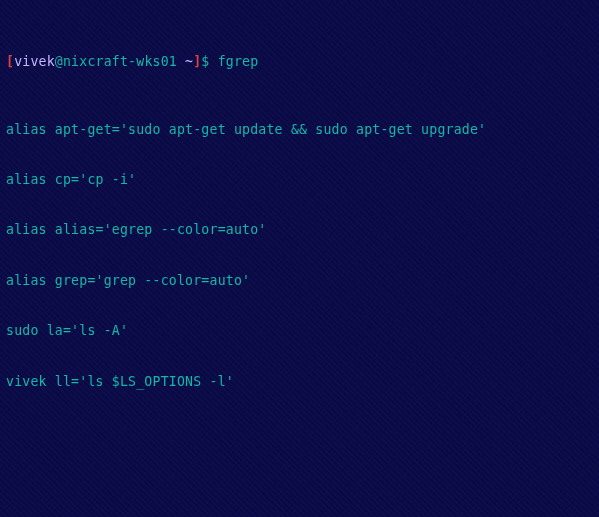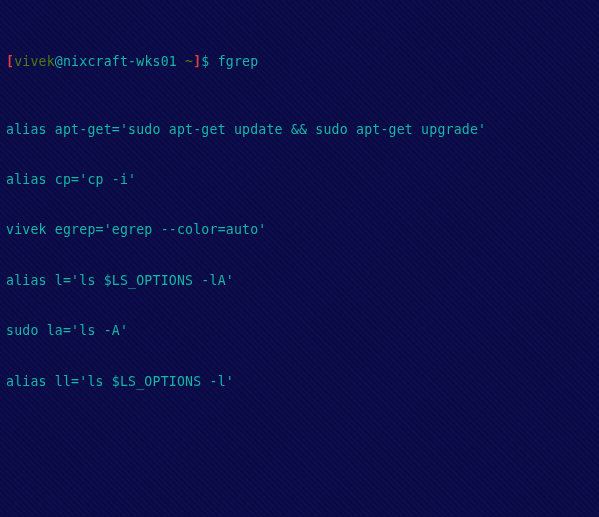--- a/index.html
+++ b/index.html
@@ -15,36 +15,36 @@
     width:599px;
     height:517px;
     overflow:hidden;
     box-sizing:border-box;
     padding:4px 6px;
     letter-spacing:0.2px;
   }
   .term{white-space:pre-wrap;word-break:break-all}
   .line{display:block}
   .red{color:#e04040;font-weight:bold}
-  .cyan{color:#4d7c0f}
+  .cyan{color:#c4b5fd}
   .txt{color:#14b8a6}
 </style>
 </head>
 <body>
 
 <div class="term">
 
   <span class="line"><span class="red">[</span><span class="cyan">vivek</span><span class="txt">@nixcraft-wks01 </span><span class="cyan">~</span><span class="red">]</span><span class="txt">$ </span><span class="txt">fgrep</span></span>
 
   <span class="line txt">alias apt-get='sudo apt-get update &amp;&amp; sudo apt-get upgrade'</span>
   <span class="line txt">alias cp='cp -i'</span>
-  <span class="line txt">vivek egrep='egrep --color=auto'</span>
-  <span class="line txt">alias l='ls $LS_OPTIONS -lA'</span>
+  <span class="line txt">alias alias='egrep --color=auto'</span>
+  <span class="line txt">alias grep='grep --color=auto'</span>
   <span class="line txt">sudo la='ls -A'</span>
-  <span class="line txt">alias ll='ls $LS_OPTIONS -l'</span>
+  <span class="line txt">vivek ll='ls $LS_OPTIONS -l'</span>
   
   
   
 
   
 
   
   
   
   

